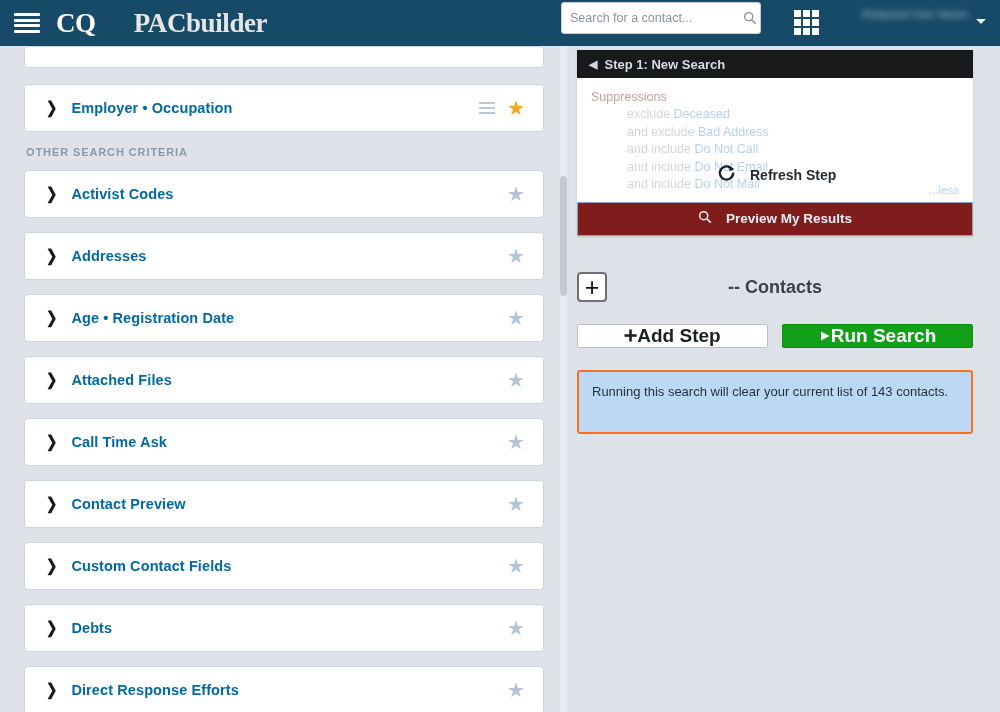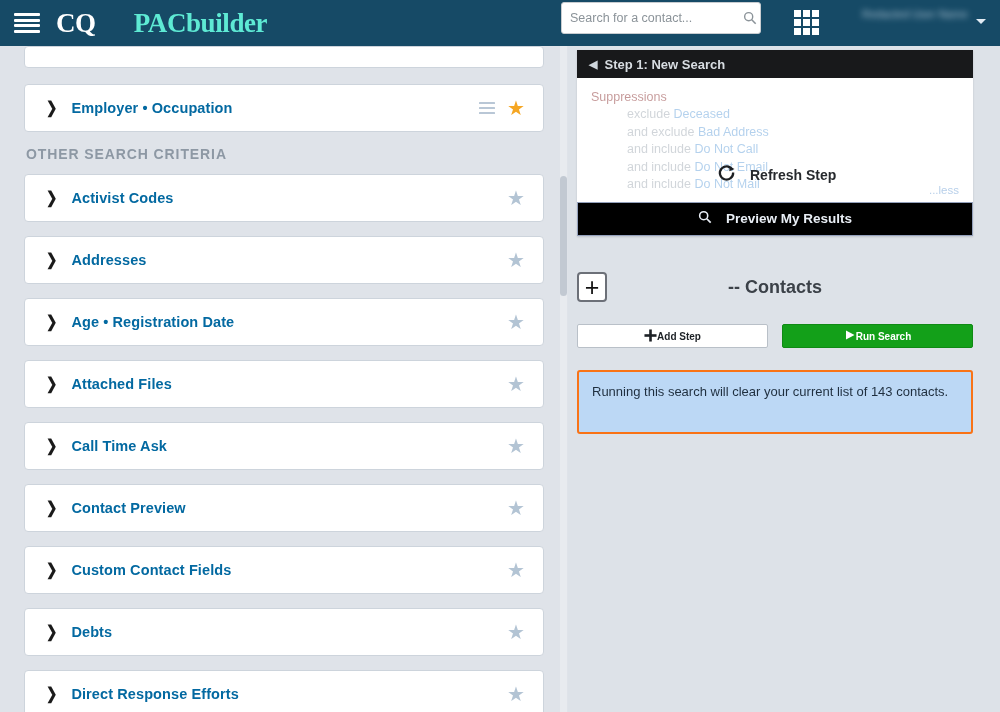--- a/index.html
+++ b/index.html
@@ -18,21 +18,21 @@
     z-index: 40;
   }
   .hamburger {
     width: 26px; height: 22px; margin-left: 14px; margin-right: 16px;
     display: flex; flex-direction: column; justify-content: space-between;
     cursor: pointer; padding: 1px 0;
   }
   .hamburger span { display: block; height: 3px; background: #ffffff; border-radius: 1px; }
   .brand { font-family: "Liberation Serif", serif; font-size: 27px; font-weight: bold; letter-spacing: -0.4px; line-height: 1; display: flex; align-items: baseline; gap: 35px; }
   .brand .cq { color: #ffffff; }
-  .brand .pac { color: #5eead4; margin-left: 3px; }
+  .brand .pac { color: #e5e5e5; margin-left: 3px; }
 
   .searchwrap {
     position: absolute; left: 561px; top: 2px; width: 200px; height: 32px;
     background: #ffffff; border: 1px solid #c8ccd0; border-radius: 3px;
     display: flex; align-items: center;
   }
   .searchwrap input {
     border: 0; outline: 0; flex: 1; height: 32px;
     font-family: "Liberation Sans", sans-serif; font-size: 12.5px;
     color: #43484d; padding: 0 8px; background: transparent;
@@ -79,21 +79,21 @@
     color: #1a1a1a; font-size: 16px; font-weight: bold; line-height: 1;
     margin-right: 13px; transform: scaleX(.85);
   }
   .crit-label { flex: 1; font-size: 14.5px; font-weight: bold; color: #0369a1; letter-spacing: .1px; }
   .list-icon { width: 16px; margin-right: 12px; display: flex; flex-direction: column; gap: 2.5px; }
   .list-icon i { display: block; height: 2.5px; background: #b9c7d6; border-radius: .5px; }
   .star { font-size: 20px; line-height: 1; color: #b3c4d4; }
   .star.on { color: #f5a623; }
 
   .section-label {
-    margin: 4px 24px 12px 26px; font-size: 14px; font-weight: bold;
+    margin: 4px 24px 12px 26px; font-size: 11px; font-weight: bold;
     letter-spacing: .9px; color: #8d98a4;
   }
 
   .lscroll { position: absolute; right: 1px; top: 0; width: 7px; height: 666px; background: #e8ebef; }
   .lscroll .thumb { position: absolute; top: 130px; left: 0; width: 7px; height: 120px; background: #c2c9d2; border-radius: 4px; }
 
   
   .rightpanel { position: absolute; top: 46px; left: 568px; width: 432px; height: 666px; background: #dde2e8; }
 
   .step-card { position: absolute; left: 9px; top: 4px; width: 396px; background: #ffffff; box-shadow: 0 1px 2px rgba(0,0,0,.14); }
@@ -111,21 +111,21 @@
   .suppr .line b { font-weight: normal; color: #5b9bd8; }
   .less { position: absolute; right: 14px; bottom: 6px; font-size: 11.5px; color: #6f9fd4; opacity: .5; cursor: pointer; }
 
   .refresh-overlay {
     position: absolute; left: 140px; top: 85px;
     display: flex; align-items: center; gap: 14px; cursor: pointer;
   }
   .refresh-overlay .rtext { font-size: 14px; font-weight: bold; color: #26292d; }
 
   .preview-btn {
-    height: 34px; background: #000000; border: 1px solid #93a0bb;
+    height: 34px; background: #7f1d1d; border: 1px solid #93a0bb;
     display: flex; align-items: center; justify-content: center; gap: 14px;
     color: #e9eef5; font-size: 13.5px; font-weight: bold; cursor: pointer;
   }
 
   .contacts-row { position: absolute; left: 9px; top: 222px; width: 396px; height: 46px; }
   .plus-btn {
     position: absolute; left: 0; top: 4px; width: 30px; height: 30px;
     background: #fff; border: 2px solid #6c7078; border-radius: 4px;
     display: flex; align-items: center; justify-content: center;
     font-size: 25px; line-height: 1; color: #111; font-family: "Liberation Sans", sans-serif;
@@ -133,21 +133,21 @@
   }
   .contacts-title {
     position: absolute; left: 0; top: 0; width: 396px; height: 38px;
     display: flex; align-items: center; justify-content: center;
     font-size: 18px; font-weight: bold; color: #3b4148;
   }
 
   .btn-row { position: absolute; left: 9px; top: 278px; width: 396px; display: flex; gap: 14px; }
   .btn {
     height: 24px; flex: 1; display: flex; align-items: center; justify-content: center;
-    gap: 0; font-size: 10px; font-weight: bold; cursor: pointer; border-radius: 2px;
+    gap: 0; font-size: 19px; font-weight: bold; cursor: pointer; border-radius: 2px;
   }
   .btn.add { background: #ffffff; border: 1px solid #b9c0c8; color: #1d2126; }
   .btn.run { background: #13a019; border: 1px solid #0f8a14; color: #ffffff; }
 
   .infobox {
     position: absolute; left: 9px; top: 324px; width: 396px; min-height: 64px;
     background: #bcd8f5; border: 2px solid #f97316; border-radius: 3px;
     padding: 11px 13px; font-size: 13px; color: #1f2f3f; line-height: 18px;
   }
 </style>

